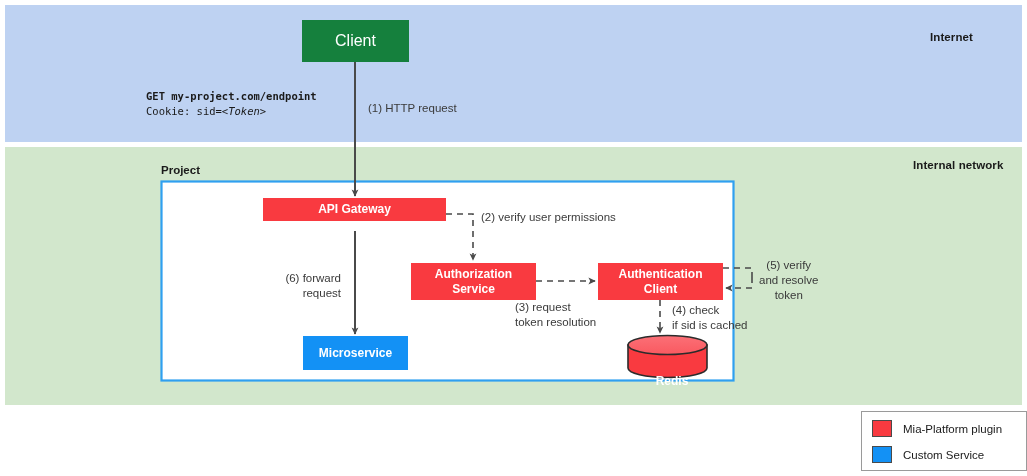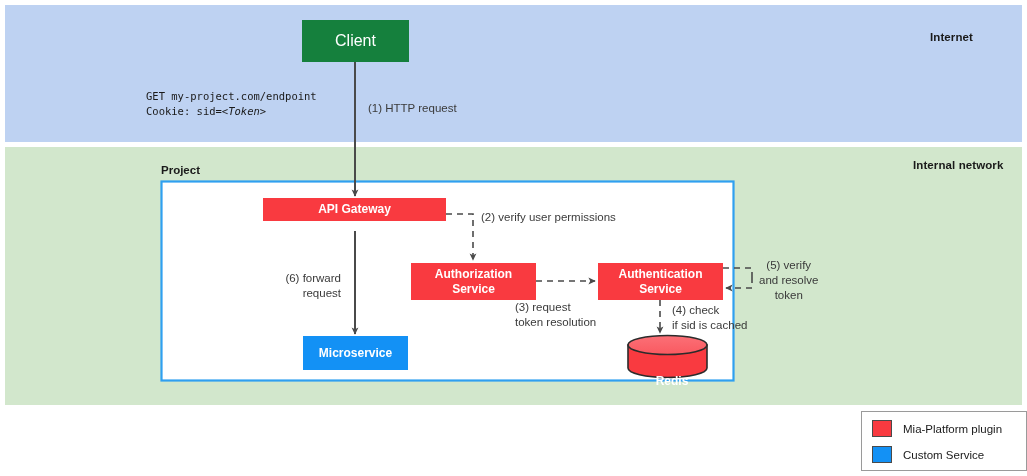--- a/index.html
+++ b/index.html
@@ -42,21 +42,21 @@
     white-space:pre-line;
   }
   .edge-text.c{text-align:center;}
   .edge-text.r{text-align:right;}
   .edge-text.l{text-align:left;}
 
   .req-mono{
     position:absolute;font-family:"DejaVu Sans Mono","Liberation Mono",monospace;
     font-size:10.5px;color:#1a1a1a;line-height:1.45;white-space:nowrap;
   }
-  .req-mono .b{font-weight:normal;}
+  .req-mono .b{font-weight:bold;}
   .req-mono .i{font-style:italic;}
 
   .legend{
     position:absolute;left:861px;top:411px;width:166px;height:60px;
     background:#ffffff;border:1px solid #9a9a9a;box-sizing:border-box;
   }
   .legend-row{
     position:absolute;left:10px;display:flex;align-items:center;gap:11px;
   }
   .legend-row:nth-of-type(1){top:8px;}
@@ -116,21 +116,21 @@
     <span>API Gateway</span>
   </div>
 
   <div class="node red" style="left:411px;top:263px;width:125px;height:37px;white-space:pre-line;">
     <span style="white-space:pre-line;">Authorization
 Service</span>
   </div>
 
   <div class="node red" style="left:598px;top:263px;width:125px;height:37px;white-space:pre-line;">
     <span style="white-space:pre-line;">Authentication
-Service</span>
+Client</span>
   </div>
 
   <div class="node blue" style="left:303px;top:336px;width:105px;height:34px;">
     <span>Microservice</span>
   </div>
 
   <div class="redis-wrap" style="left:628px;top:352px;width:88px;height:42px;">
     <div class="redis-label">Redis</div>
   </div>
 

